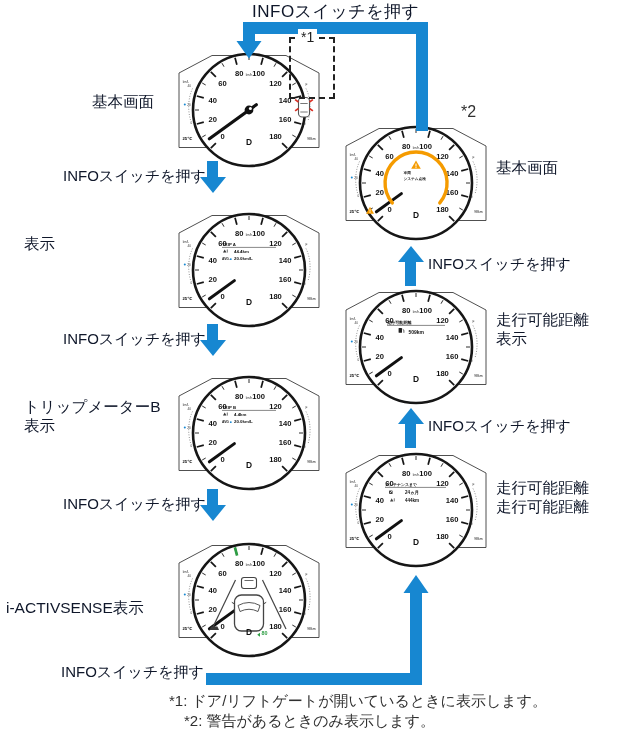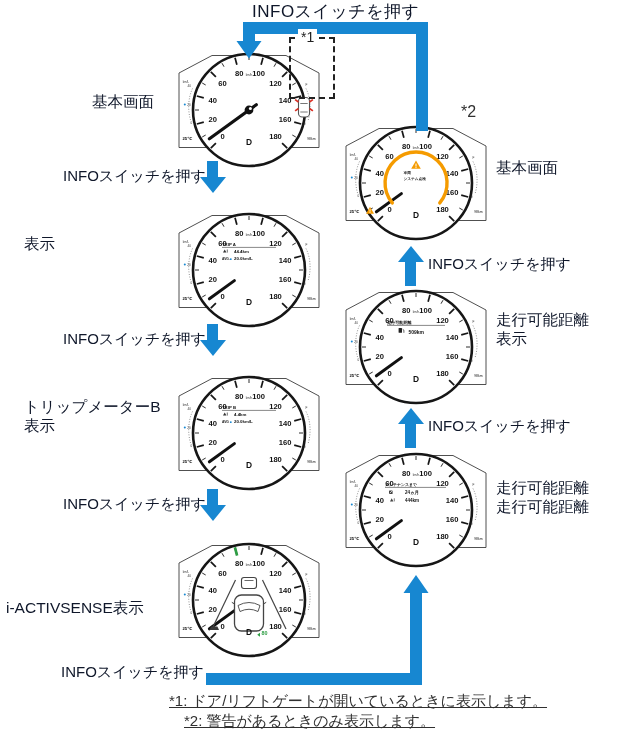--- a/index.html
+++ b/index.html
@@ -5,21 +5,21 @@
   :root{ --blue:#1787d1; }
   html,body{margin:0;padding:0;}
   body{
     width:626px;height:736px;position:relative;background:#fff;overflow:hidden;
     font-family:"Liberation Sans","DejaVu Sans",sans-serif;color:#333;
   }
   .abs{position:absolute;}
   .lbl{font-size:15.5px;line-height:19px;white-space:nowrap;color:#0f172a;}
   .lbl-lg{font-size:17px;letter-spacing:.5px;}
   .lbl-sm{font-size:15px;}
-  .foot{font-size:15px;line-height:19.5px;white-space:nowrap;color:#303030;text-decoration:underline;}
+  .foot{font-size:15px;line-height:19.5px;white-space:nowrap;color:#303030;}
   .star-note{font-size:16px;color:#303030;}
   .gauge{width:142px;height:126px;}
   .overlay{left:0;top:0;pointer-events:none;}
   .arr{position:absolute;width:27px;}
   .arr div{margin:0 auto;}
   .shaft{width:11px;background:var(--blue);}
   .head-down{width:0;height:0;border-left:13.5px solid transparent;border-right:13.5px solid transparent;border-top:16px solid var(--blue);}
   .head-up{width:0;height:0;border-left:13.5px solid transparent;border-right:13.5px solid transparent;border-bottom:16px solid var(--blue);}
   .dashedbox{border:2.5px dashed #222;}
   .star1{position:absolute;top:-10px;left:7px;background:#fff;padding:0 3px;font-size:14px;color:#222;}

